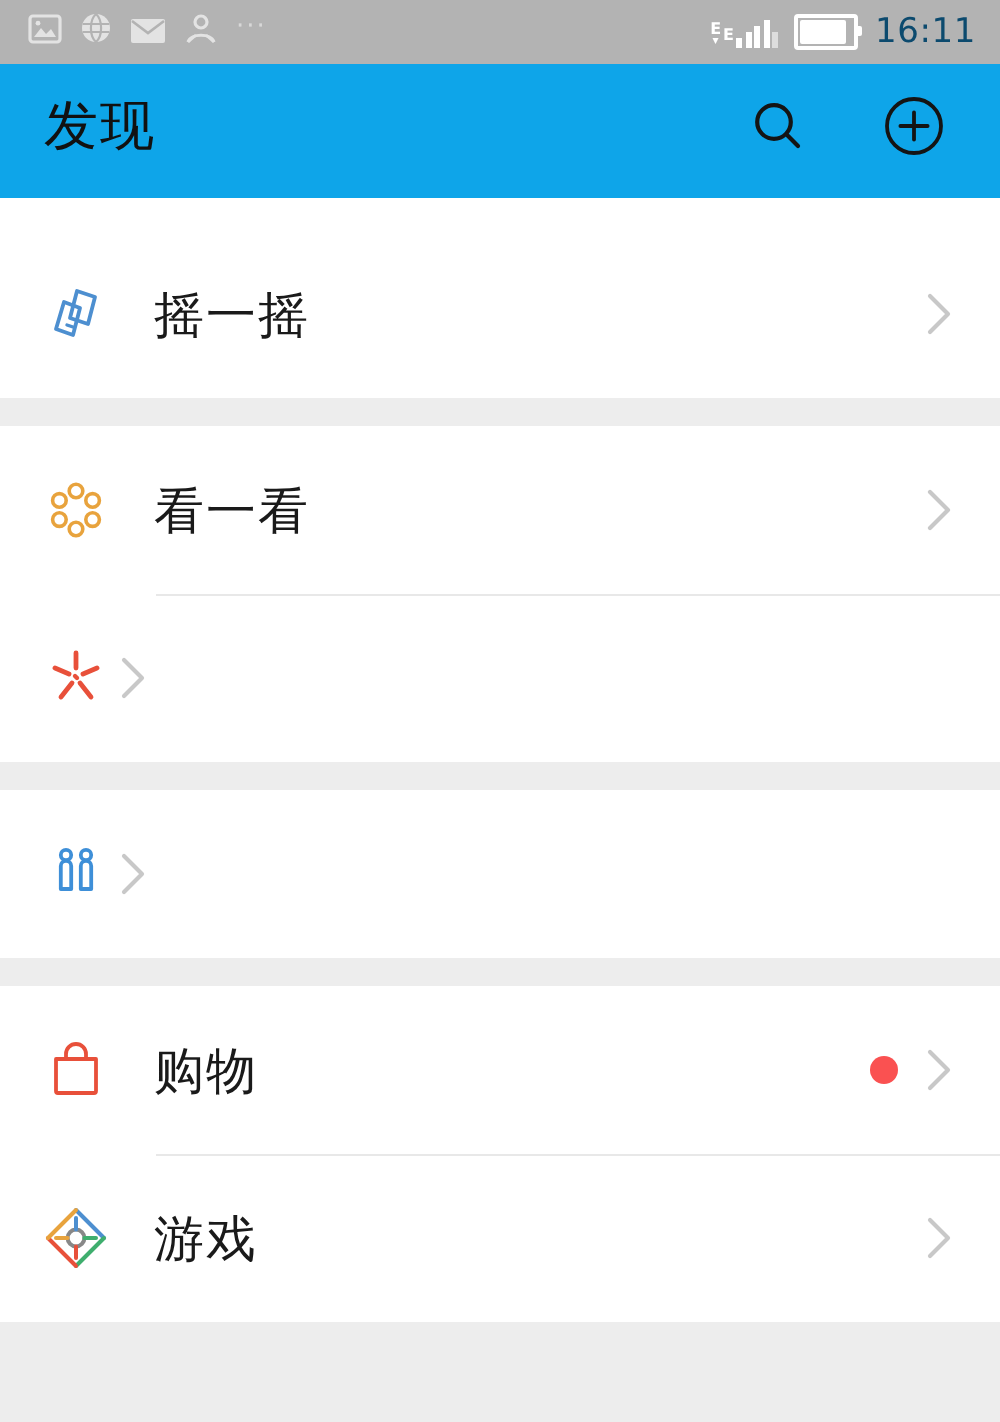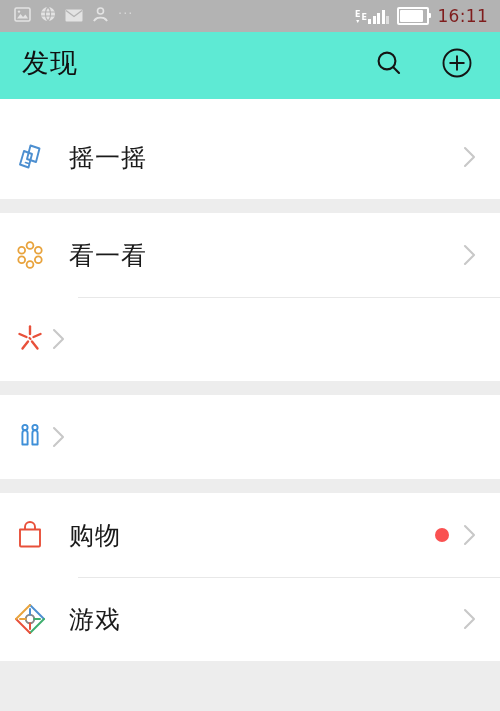--- a/index.html
+++ b/index.html
@@ -32,21 +32,21 @@
   .sb-left > * { margin-right: 9px; }
   .sb-right > * { margin-left: 6px; }
   .sb-ellipsis {
     color: #d8d8d8;
     font-size: 13px;
     letter-spacing: 1px;
     line-height: 8px;
     transform: translateY(-2px);
   }
   .sb-time {
-    color: #7f1d1d;
+    color: #0c4a6e;
     font-size: 17px;
     font-weight: 500;
     letter-spacing: 0.3px;
     margin-left: 9px;
   }
   .sb-net {
     display: flex;
     align-items: flex-end;
     height: 16px;
   }
@@ -105,21 +105,21 @@
   .battery span {
     position: absolute;
     left: 1px; top: 1px; bottom: 1px;
     background: #ffffff;
     border-radius: 1px;
   }
 
   
   .header {
     height: 70px;
-    background: #5eead4;
+    background: #0ea5e9;
     display: flex;
     align-items: center;
     justify-content: space-between;
     padding: 0 26px 8px 22px;
     box-sizing: border-box;
     border-bottom: 1px solid #dcdcdc;
   }
   .header-title {
     font-size: 27px;
     color: #111111;
@@ -154,21 +154,21 @@
     background: #ffffff;
   }
   .gap {
     height: 14px;
     background: #ededed;
   }
   .row {
     height: 84px;
     display: flex;
     align-items: center;
-    padding: 0 24px 0 8px;
+    padding: 0 24px 0 16px;
     box-sizing: border-box;
     position: relative;
     background: #ffffff;
     cursor: pointer;
   }
   .row + .row:before {
     content: "";
     position: absolute;
     left: 78px;
     right: 0;

